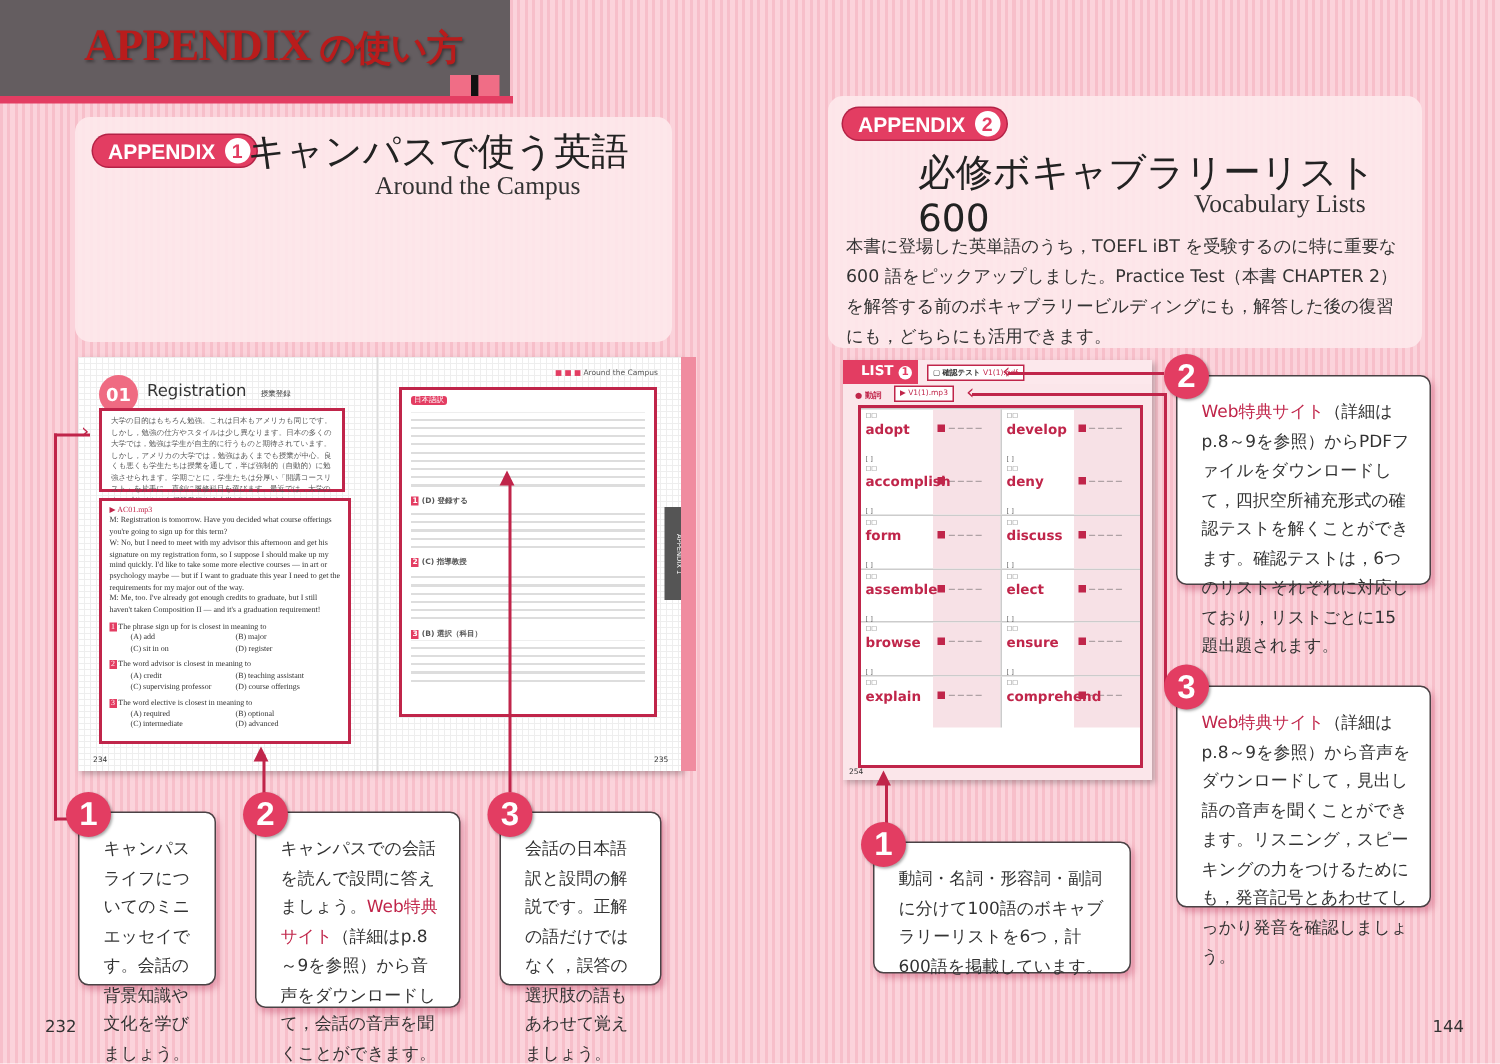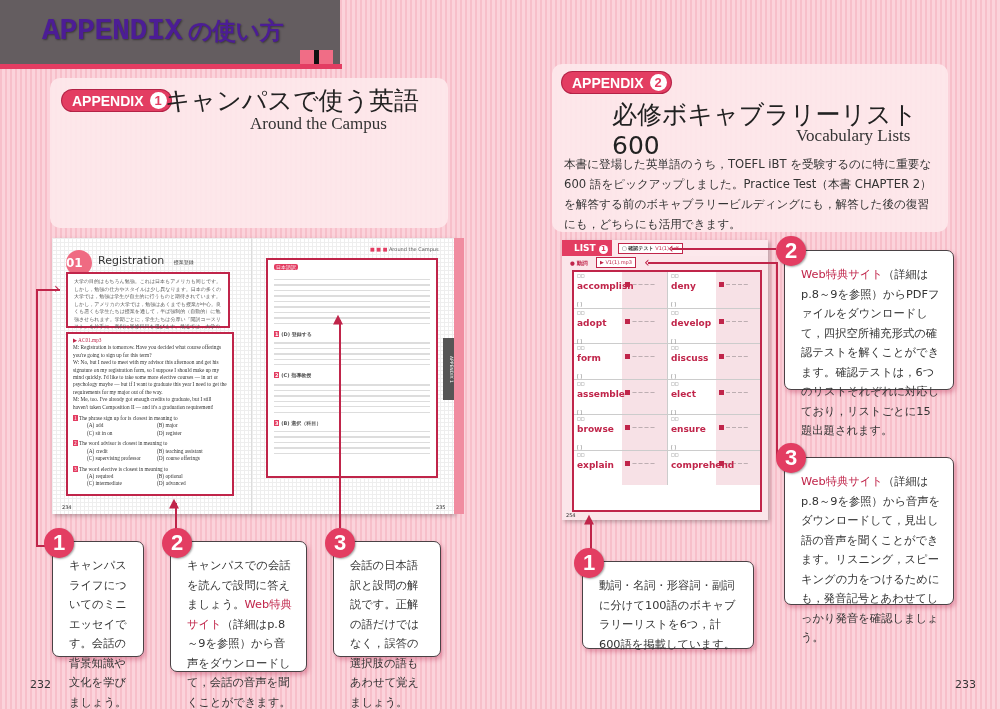--- a/index.html
+++ b/index.html
@@ -3,21 +3,21 @@
 <meta charset="utf-8">
 <style>
 *{box-sizing:border-box;margin:0;padding:0}
 html,body{width:1000px;height:709px;overflow:hidden}
 body{position:relative;font-family:"DejaVu Sans",sans-serif;color:#333;
  background:repeating-linear-gradient(90deg,#f7bfca 0 2px,#fbd3db 2px 5px);}
 .abs{position:absolute}
 
 .hdr{left:0;top:0;width:340px;height:64px;background:#645d60;}
 .hdr-line{left:0;top:64px;width:342px;height:5px;background:#e33d62;}
-.hdr-title{left:42px;top:14px;color:#4c1d95;font-family:Liberation Mono, monospace;font-weight:bold;font-size:30px;letter-spacing:-0.5px;text-shadow:1px 1px 2px rgba(0,0,0,.4)}
+.hdr-title{left:56px;top:14px;color:#b91c1c;font-family:Liberation Serif, serif;font-weight:bold;font-size:30px;letter-spacing:-0.5px;text-shadow:1px 1px 2px rgba(0,0,0,.4)}
 .hdr-title .jp{font-size:24px;margin-left:6px}
 .hdr-sq{top:50px;height:14px;background:#f06d86}
 .hdr-blk{top:50px;left:314px;width:5px;height:14px;background:#111}
 
 .panel{background:rgba(253,232,236,.92);border-radius:10px;}
 .pill{display:inline-flex;align-items:center;background:#e33d62;color:#fff;border-radius:12px;font-family:"Liberation Sans",sans-serif;font-weight:bold;font-size:14px;padding:2px 4px 2px 10px;box-shadow:0 0 0 1px #b42246}
 .pill .num{display:inline-block;width:17px;height:17px;border-radius:50%;background:#fff;color:#e33d62;font-size:13px;text-align:center;line-height:17px;margin-left:6px}
 .ptitle{font-size:25px;color:#222;font-family:"DejaVu Sans",sans-serif}
 .psub{font-family:"Liberation Serif",serif;font-size:17px;color:#333}
 .pbody{font-size:11.6px;line-height:20px;color:#333}
@@ -75,21 +75,21 @@
       </span>
   </div>
   <div class="abs ptitle" style="left:60px;top:34px">必修ボキャブラリーリスト 600</div>
   <div class="abs psub" style="left:244px;top:62px">Vocabulary Lists</div>
   <div class="abs pbody" style="left:12px;top:90px;width:376px">本書に登場した英単語のうち，TOEFL iBT を受験するのに特に重要な 600 語をピックアップしました。Practice Test（本書 CHAPTER 2）を解答する前のボキャブラリービルディングにも，解答した後の復習にも，どちらにも活用できます。</div>
 </div>
 
 <div class="abs page gridbg" style="left:52px;top:238px;width:402px;height:276px">
   <div class="abs" style="left:199px;top:0;width:1px;height:276px;background:#ddd"></div>
 
-  <div class="abs" style="left:14px;top:12px;width:26px;height:26px;border-radius:50%;background:#ef6b82;color:#fff;font-weight:bold;font-size:12px;text-align:left;line-height:26px">01</div>
+  <div class="abs" style="left:14px;top:12px;width:26px;height:26px;border-radius:50%;background:#ef6b82;color:#fff;font-weight:bold;font-size:12px;text-align:center;line-height:26px">01</div>
   <div class="abs" style="left:46px;top:16px;font-size:11px;color:#333">
     <span>Registration</span>
     <span style="font-size:5px;margin-left:6px">授業登録</span>
   </div>
   <div class="abs rbox tiny" style="left:14px;top:34px;width:164px;height:56px;padding:4px 6px;background:#fff">大学の目的はもちろん勉強。これは日本もアメリカも同じです。しかし，勉強の仕方やスタイルは少し異なります。日本の多くの大学では，勉強は学生が自主的に行うものと期待されています。しかし，アメリカの大学では，勉強はあくまでも授業が中心。良くも悪くも学生たちは授業を通して，半ば強制的（自動的）に勉強させられます。学期ごとに，学生たちは分厚い「開講コースリスト」を片手に，真剣に履修科目を選びます。最近では，大学のウェブサイトから授業登録する大学がほとんどです。</div>
   <div class="abs rbox" style="left:14px;top:94px;width:168px;height:164px;background:#fff;padding:3px 5px;font-family:'Liberation Serif',serif;font-size:5.3px;line-height:7.4px;color:#333">
     <div style="color:#c0254a">▶ <span>AC01.mp3</span></div>
     <div><span>M:</span> <span>Registration is tomorrow. Have you decided what course offerings you're going to sign up for this term?</span></div>
     <div><span>W:</span> <span>No, but I need to meet with my advisor this afternoon and get his signature on my registration form, so I suppose I should make up my mind quickly. I'd like to take some more elective courses — in art or psychology maybe — but if I want to graduate this year I need to get the requirements for my major out of the way.</span></div>
     <div><span>M:</span> <span>Me, too. I've already got enough credits to graduate, but I still haven't taken Composition II — and it's a graduation requirement!</span></div>
@@ -166,37 +166,37 @@
 <div class="abs pgnum" style="left:30px;top:678px">232</div>
 
 <div class="abs page" style="left:562px;top:240px;width:206px;height:280px;background:#fbe6ea">
   <div class="abs" style="left:0;top:0;width:206px;height:16px;background:#fce8ec"></div>
   <div class="abs" style="left:0;top:0;width:50px;height:16px;background:#e33d62;color:#fff;font-weight:bold;font-size:9px;padding:3px 0 0 12px"><span>LIST</span> <span style="display:inline-block;width:9px;height:9px;border-radius:50%;background:#fff;color:#e33d62;font-size:7px;line-height:9px;text-align:center">1</span></div>
   <div class="abs" style="left:56px;top:3px;height:11px;border:1px solid #c0254a;background:#fff;font-size:5px;padding:1px 3px">▢ <b>確認テスト</b> <span style="color:#c0254a">V1(1).pdf</span></div>
   <div class="abs" style="left:8px;top:20px;font-size:5.5px;color:#c0254a;font-weight:bold">● <span>動詞</span></div>
   <div class="abs" style="left:34px;top:17px;height:11px;border:1px solid #c0254a;background:#fff;font-size:5px;padding:1px 3px;color:#c0254a">▶ <span>V1(1).mp3</span></div>
   <div class="abs rbox" style="left:10px;top:30px;width:190px;height:242px;background:#fff;overflow:hidden">
     <div id="vtable">
+        <div class="vrow">
+          <div class="vcell">
+            <div class="vword"><span class="no">□□</span><span class="w">adopt</span><span class="ph">[ ]</span></div>
+            <div class="vdef"><i></i>— — — —</div>
+          </div>
+          <div class="vcell">
+            <div class="vword"><span class="no">□□</span><span class="w">develop</span><span class="ph">[ ]</span></div>
+            <div class="vdef"><i></i>— — — —</div>
+          </div>
+        </div>
         <div class="vrow" style="border-top: none;">
           <div class="vcell">
             <div class="vword"><span class="no">□□</span><span class="w">accomplish</span><span class="ph">[ ]</span></div>
             <div class="vdef"><i></i>— — — —</div>
           </div>
           <div class="vcell">
             <div class="vword"><span class="no">□□</span><span class="w">deny</span><span class="ph">[ ]</span></div>
-            <div class="vdef"><i></i>— — — —</div>
-          </div>
-        </div>
-        <div class="vrow">
-          <div class="vcell">
-            <div class="vword"><span class="no">□□</span><span class="w">adopt</span><span class="ph">[ ]</span></div>
-            <div class="vdef"><i></i>— — — —</div>
-          </div>
-          <div class="vcell">
-            <div class="vword"><span class="no">□□</span><span class="w">develop</span><span class="ph">[ ]</span></div>
             <div class="vdef"><i></i>— — — —</div>
           </div>
         </div>
         <div class="vrow">
           <div class="vcell">
             <div class="vword"><span class="no">□□</span><span class="w">form</span><span class="ph">[ ]</span></div>
             <div class="vdef"><i></i>— — — —</div>
           </div>
           <div class="vcell">
             <div class="vword"><span class="no">□□</span><span class="w">discuss</span><span class="ph">[ ]</span></div>
@@ -260,13 +260,13 @@
 <div class="abs callout" style="left:784px;top:457px;width:170px;height:148px">
   <span class="link">Web特典サイト</span><span>（詳細はp.8～9を参照）から音声をダウンロードして，見出し語の音声を聞くことができます。リスニング，スピーキングの力をつけるためにも，発音記号とあわせてしっかり発音を確認しましょう。</span>
 </div>
 <div class="abs badge" style="left:776px;top:443px">3</div>
 
 <div class="abs callout" style="left:582px;top:561px;width:172px;height:88px">
   <span>動詞・名詞・形容詞・副詞に分けて100語のボキャブラリーリストを6つ，計600語を掲載しています。</span>
 </div>
 <div class="abs badge" style="left:574px;top:548px">1</div>
 
-<div class="abs pgnum" style="left:955px;top:678px">233</div>
+<div class="abs pgnum" style="left:955px;top:678px">144</div>
 
 </body></html>

